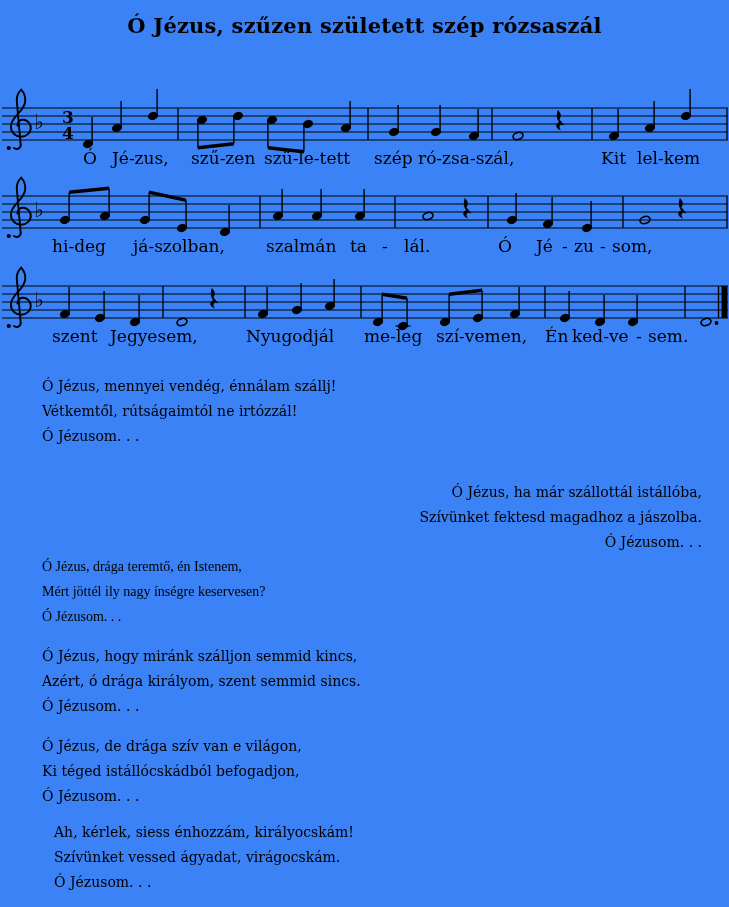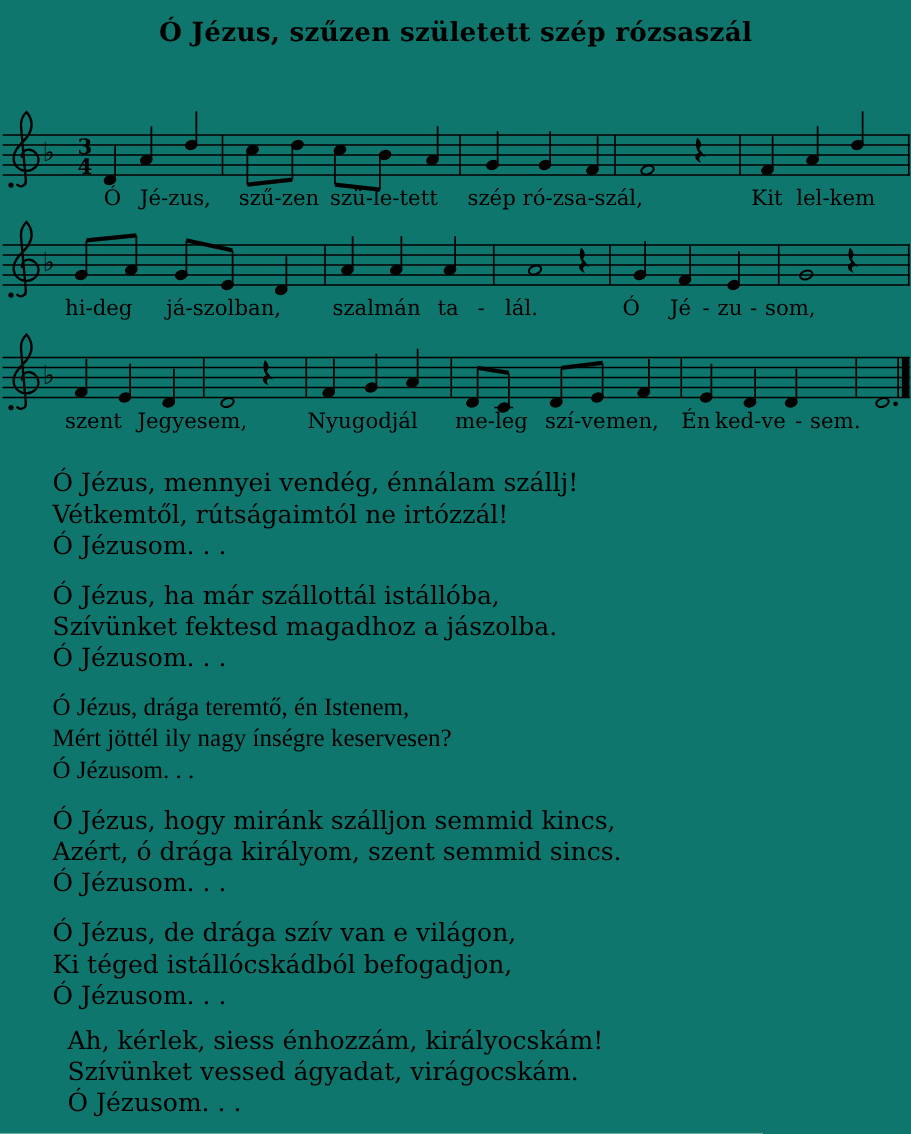--- a/index.html
+++ b/index.html
@@ -1,23 +1,23 @@
 <!DOCTYPE html>
 <html><head>
 <meta charset="utf-8">
 <style>
   html,body{margin:0;padding:0;background:#ffffff;}
-  .page{position:relative;width:729px;height:907px;background:#0f766e;color:#000;
+  .page{position:relative;width:729px;height:907px;background:#3b82f6;color:#000;
         font-family:"DejaVu Serif", serif;overflow:hidden;}
   .title{position:absolute;top:13px;left:0;width:729px;text-align:center;
          font-size:21px;font-weight:bold;letter-spacing:0.2px;}
   .system{position:absolute;left:0;width:729px;height:92px;}
   #sys0{top:88px;} #sys1{top:176px;} #sys2{top:266px;}
-  .verse{position:absolute;left:42px;width:660px;font-size:20px;line-height:25px;}
-  #v0{top:374px;} #v1{top:464px;} #v2{top:554px;font-family:Liberation Serif, serif;}
+  .verse{position:absolute;left:42px;width:660px;font-size:14px;line-height:25px;}
+  #v0{top:374px;} #v1{top:480px;text-align:right;} #v2{top:554px;font-family:Liberation Serif, serif;}
   #v3{top:644px;} #v4{top:734px;} #v5{top:820px;margin-left:12px;}
 </style>
 </head>
 <body>
 
 <div class="page">
   <div class="title">Ó Jézus, szűzen született szép rózsaszál</div>
 
   <div class="system" id="sys0"><svg width="729" height="92" viewBox="0 0 729 92">
         <line x1="2" y1="20" x2="728" y2="20" stroke="#000000" stroke-width="1.1"></line>

